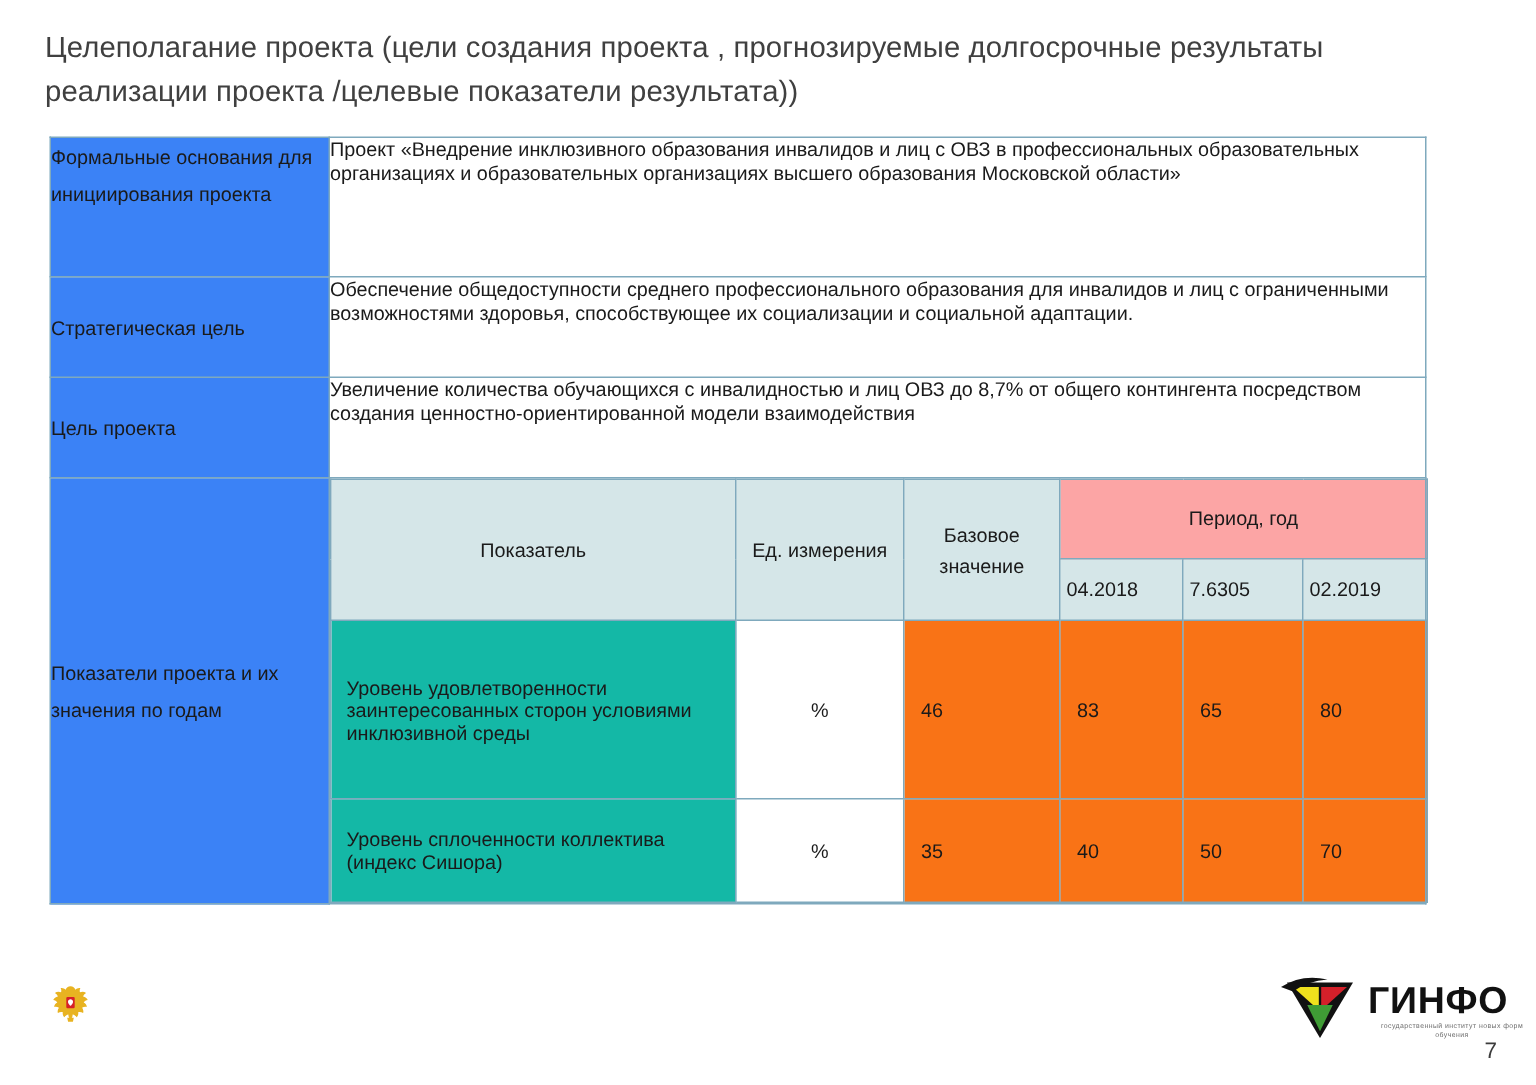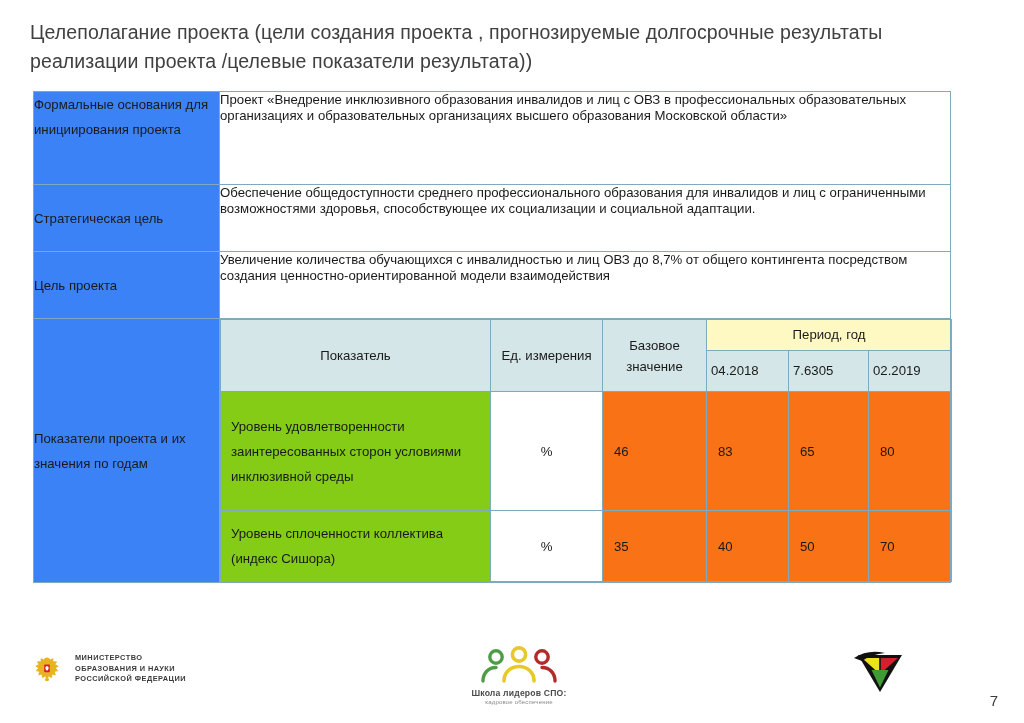--- a/index.html
+++ b/index.html
@@ -78,37 +78,37 @@
     padding: 0;
   }
   .ind-table .hdr {
     background: #d5e6e8;
     text-align: center;
     vertical-align: middle;
     line-height: 21px;
     padding: 6px 4px;
   }
   .ind-table .hdr-period {
-    background: #fef9c3;
-    text-align: center;
-    vertical-align: middle;
-    padding: 5px 4px;
+    background: #fca5a5;
+    text-align: center;
+    vertical-align: middle;
+    padding: 16px 4px;
     line-height: 20px;
   }
   .ind-table .hdr-year {
     background: #d5e6e8;
     text-align: left;
     vertical-align: middle;
     padding: 6px 4px;
     line-height: 20px;
   }
   .ind-table .name-cell {
-    background: #84cc16;
+    background: #14b8a6;
     padding: 10px 8px 10px 10px;
-    line-height: 25px;
+    line-height: 15px;
     vertical-align: middle;
     margin-left: 12px;
   }
   .ind-table .unit-cell {
     background: #ffffff;
     text-align: center;
     vertical-align: middle;
   }
   .ind-table .val-cell {
     background: #f97316;
@@ -287,61 +287,37 @@
       <svg width="38" height="38" viewBox="0 0 38 38">
 
         <g fill="#e8b321">
           <path d="M19 7.5c-1.6 0-2.8 1-3.2 2.3-.9-.9-2.2-1.4-3.4-1.1.5.9.6 1.9.3 2.8-1.4-.6-3-.4-4.1.5 1 .5 1.7 1.4 2 2.4-1.4.2-2.6 1.1-3.1 2.3 1.1.1 2.1.7 2.7 1.6-1.2.6-2 1.7-2.1 3 1.1-.3 2.3-.1 3.2.6-.8 1-1.1 2.3-.7 3.5 1-.7 2.2-.9 3.3-.6-.3 1.2.1 2.5 1 3.4.6-1 1.6-1.6 2.7-1.8-.1 1.1.3 2.1 1.1 2.9h.6c.8-.8 1.2-1.8 1.1-2.9 1.1.2 2.1.8 2.7 1.8.9-.9 1.3-2.2 1-3.4 1.1-.3 2.3-.1 3.3.6.4-1.2.1-2.5-.7-3.5.9-.7 2.1-.9 3.2-.6-.1-1.3-.9-2.4-2.1-3 .6-.9 1.6-1.5 2.7-1.6-.5-1.2-1.7-2.1-3.1-2.3.3-1 1-1.9 2-2.4-1.1-.9-2.7-1.1-4.1-.5-.3-.9-.2-1.9.3-2.8-1.2-.3-2.5.2-3.4 1.1-.4-1.3-1.6-2.3-3.2-2.3z"></path>
           <path d="M16.8 28.5h4.4l-.6 2.6h-3.2z"></path>
         </g>
         <rect x="16.2" y="14.6" width="5.6" height="7.6" rx="0.8" fill="#d62027"></rect>
         <path d="M19 16.2c-.9 0-1.7.7-1.7 1.7 0 1.3 1.7 2.8 1.7 2.8s1.7-1.5 1.7-2.8c0-1-.8-1.7-1.7-1.7z" fill="#ffffff"></path>
       </svg>
     </span>
-    <span class="minobr-text">
-      <div>МИНИСТЕРСТВО</div>
-      <div>ОБРАЗОВАНИЯ И НАУКИ</div>
-      <div>РОССИЙСКОЙ ФЕДЕРАЦИИ</div>
-    </span>
   </div>
 
-  <div class="logo-school">
-    <span>
-      <svg width="96" height="38" viewBox="0 0 96 38">
-
-        <g fill="none" stroke="#4f9c46" stroke-width="3.4" stroke-linecap="round">
-          <circle cx="25" cy="12" r="6.2"></circle>
-          <path d="M12 36c0-8 5.5-13.5 13-13.5"></path>
-        </g>
-
-        <g fill="none" stroke="#b22a2a" stroke-width="3.4" stroke-linecap="round">
-          <circle cx="71" cy="12" r="6.2"></circle>
-          <path d="M84 36c0-8-5.5-13.5-13-13.5"></path>
-        </g>
-
-        <g fill="none" stroke="#e8c92b" stroke-width="3.6" stroke-linecap="round">
-          <circle cx="48" cy="9.5" r="6.6"></circle>
-          <path d="M33 36c0-8.5 6.5-14.5 15-14.5s15 6 15 14.5"></path>
-        </g>
-      </svg>
-    </span>
-    <div class="school-text-main">Школа лидеров СПО:</div>
-    <div class="school-text-sub">кадровое обеспечение</div>
-  </div>
 
   <div class="logo-ginfo">
     <span>
       <svg width="56" height="46" viewBox="0 0 56 46">
 
         <path d="M6 7 L50 7 L28 44 Z" fill="#111111"></path>
 
         <path d="M10 10 L27.2 10 L27.2 25.5 Z" fill="#efe11d"></path>
         <path d="M28.8 10 L46 10 L28.8 25.5 Z" fill="#d4202a"></path>
         <path d="M27.2 26.5 L28.8 26.5 L28 40 Z" fill="#111111"></path>
         <path d="M19.5 22 L36.5 22 L28 39.5 Z" fill="#3f9c35"></path>
 
         <path d="M2 10 Q16 1 33 5 Q20 6 10 13 Z" fill="#111111"></path>
       </svg>
     </span>
+    <span>
+      <div class="ginfo-word">ГИНФО</div>
+      <div class="ginfo-sub">государственный институт новых форм обучения</div>
+    </span>
   </div>
 
   <div class="page-number">7</div>
 </div>
 
 </body></html>

